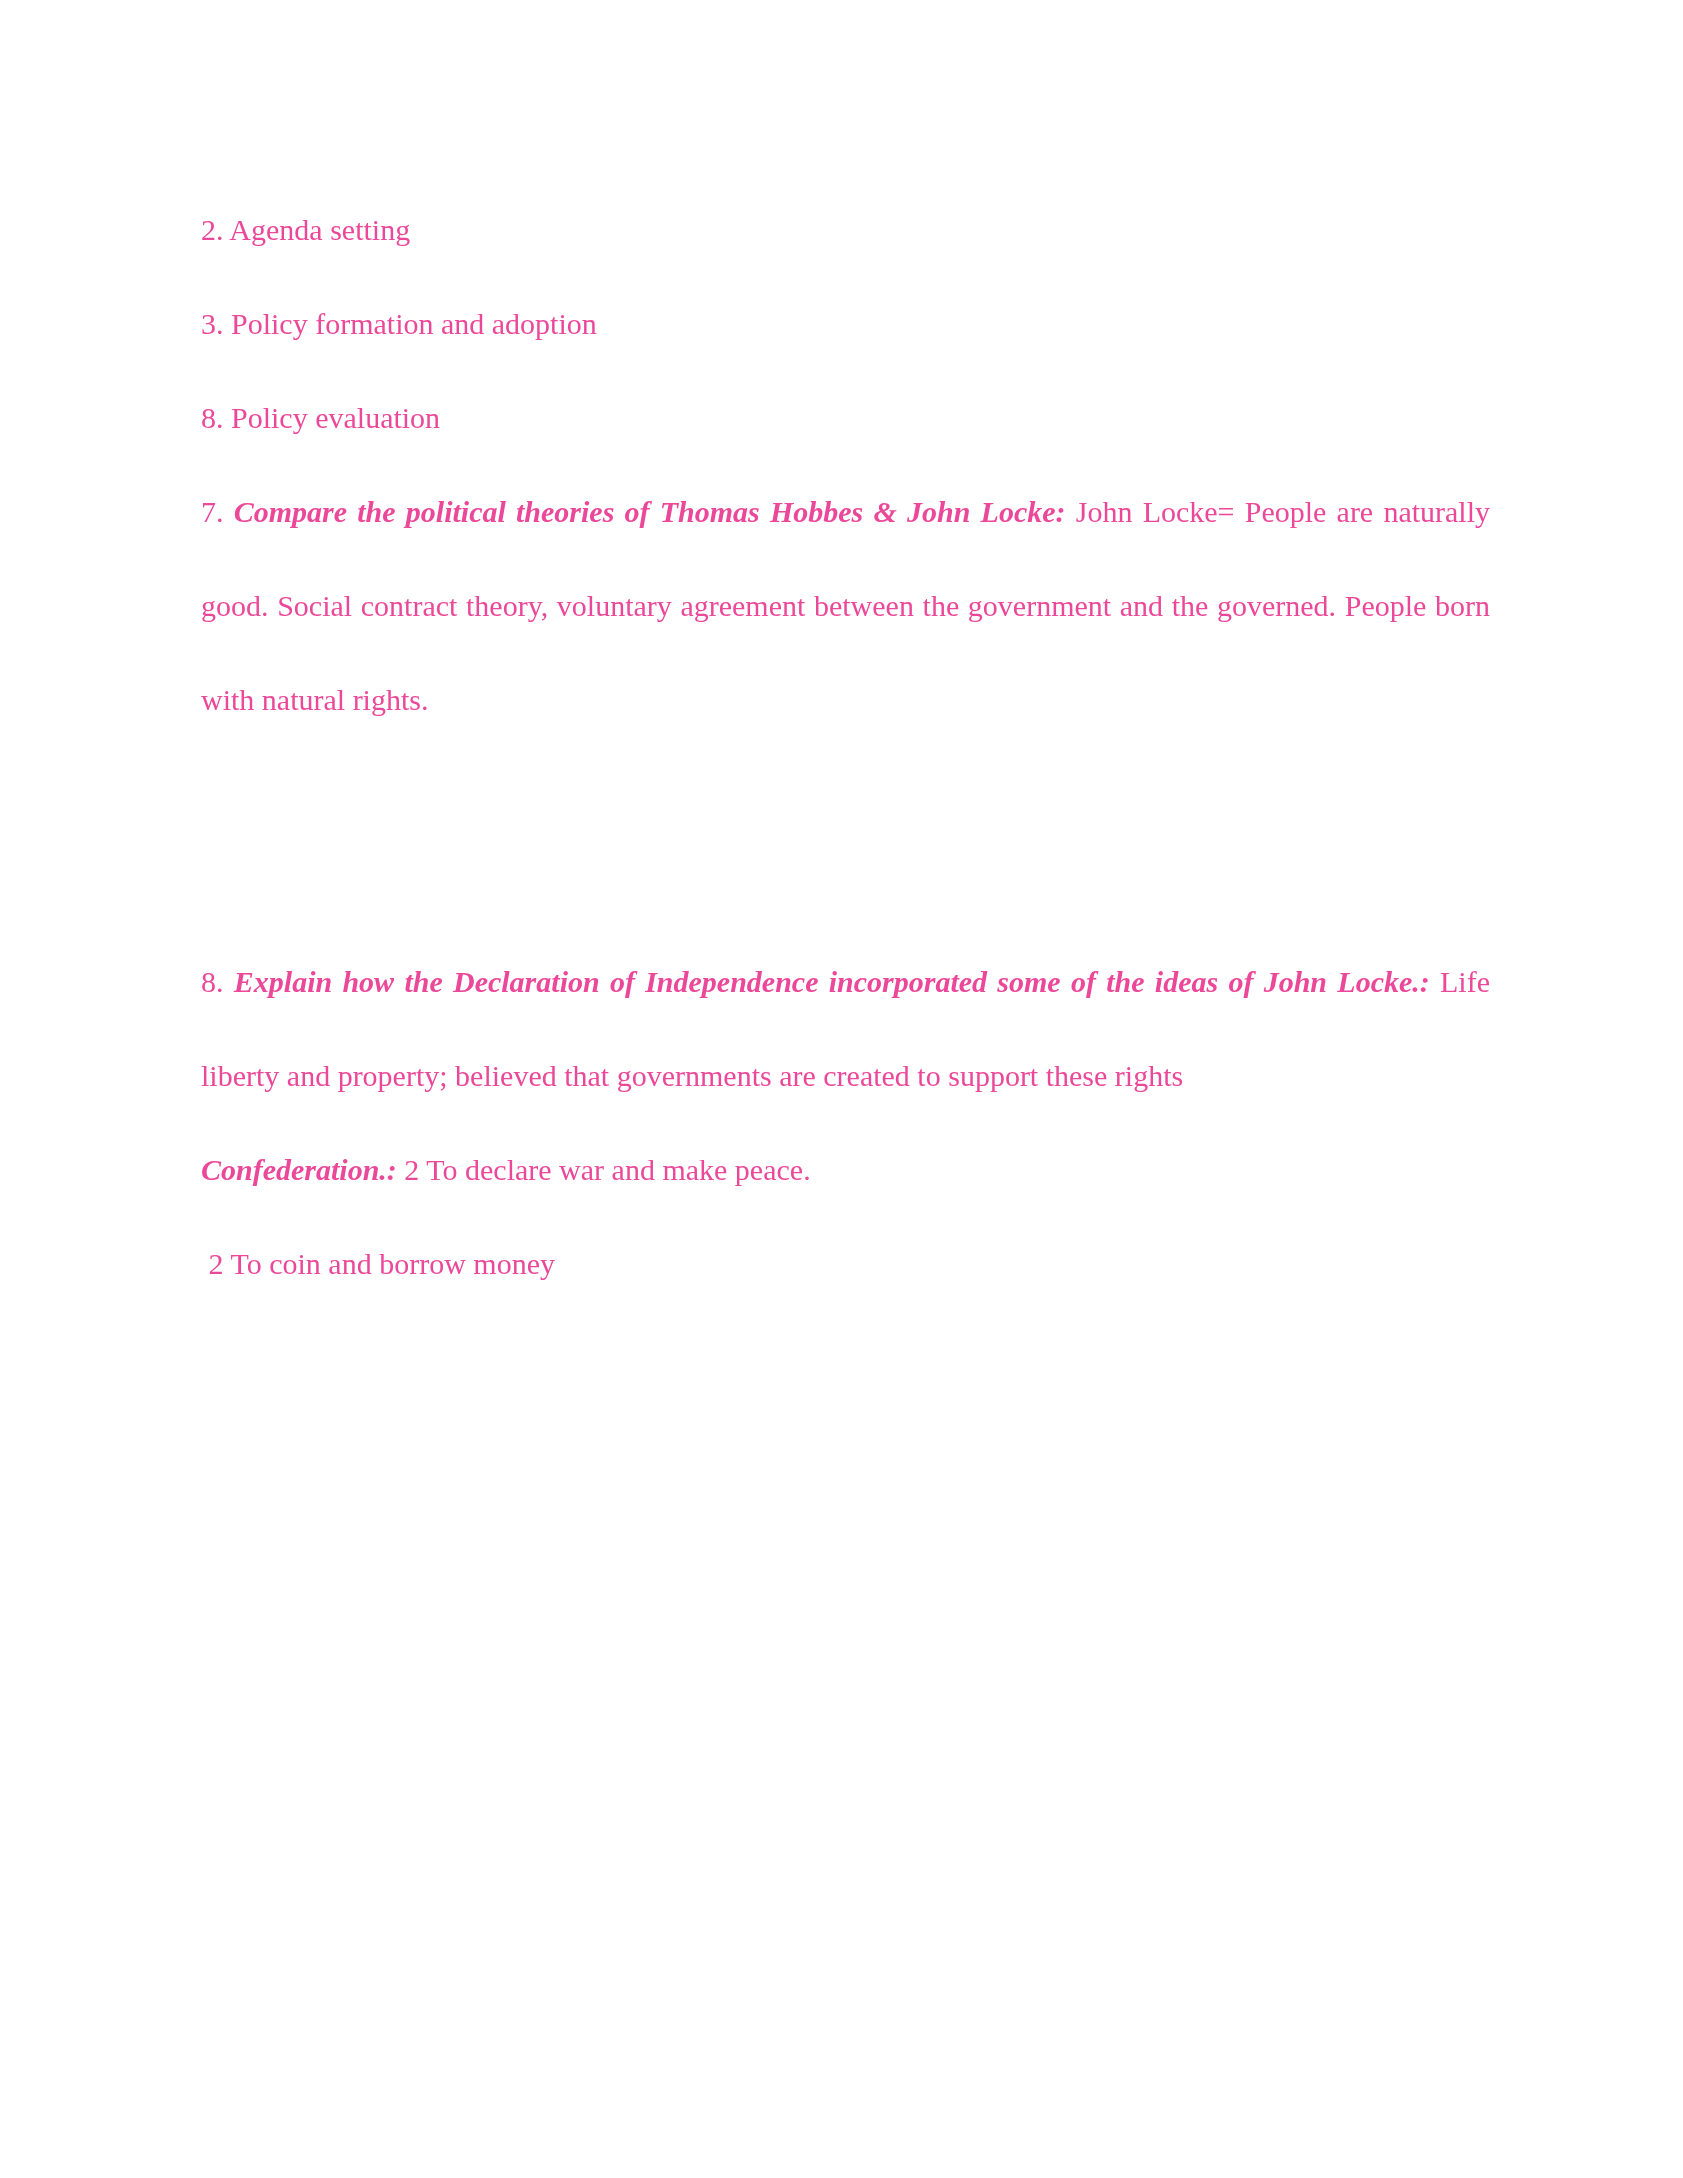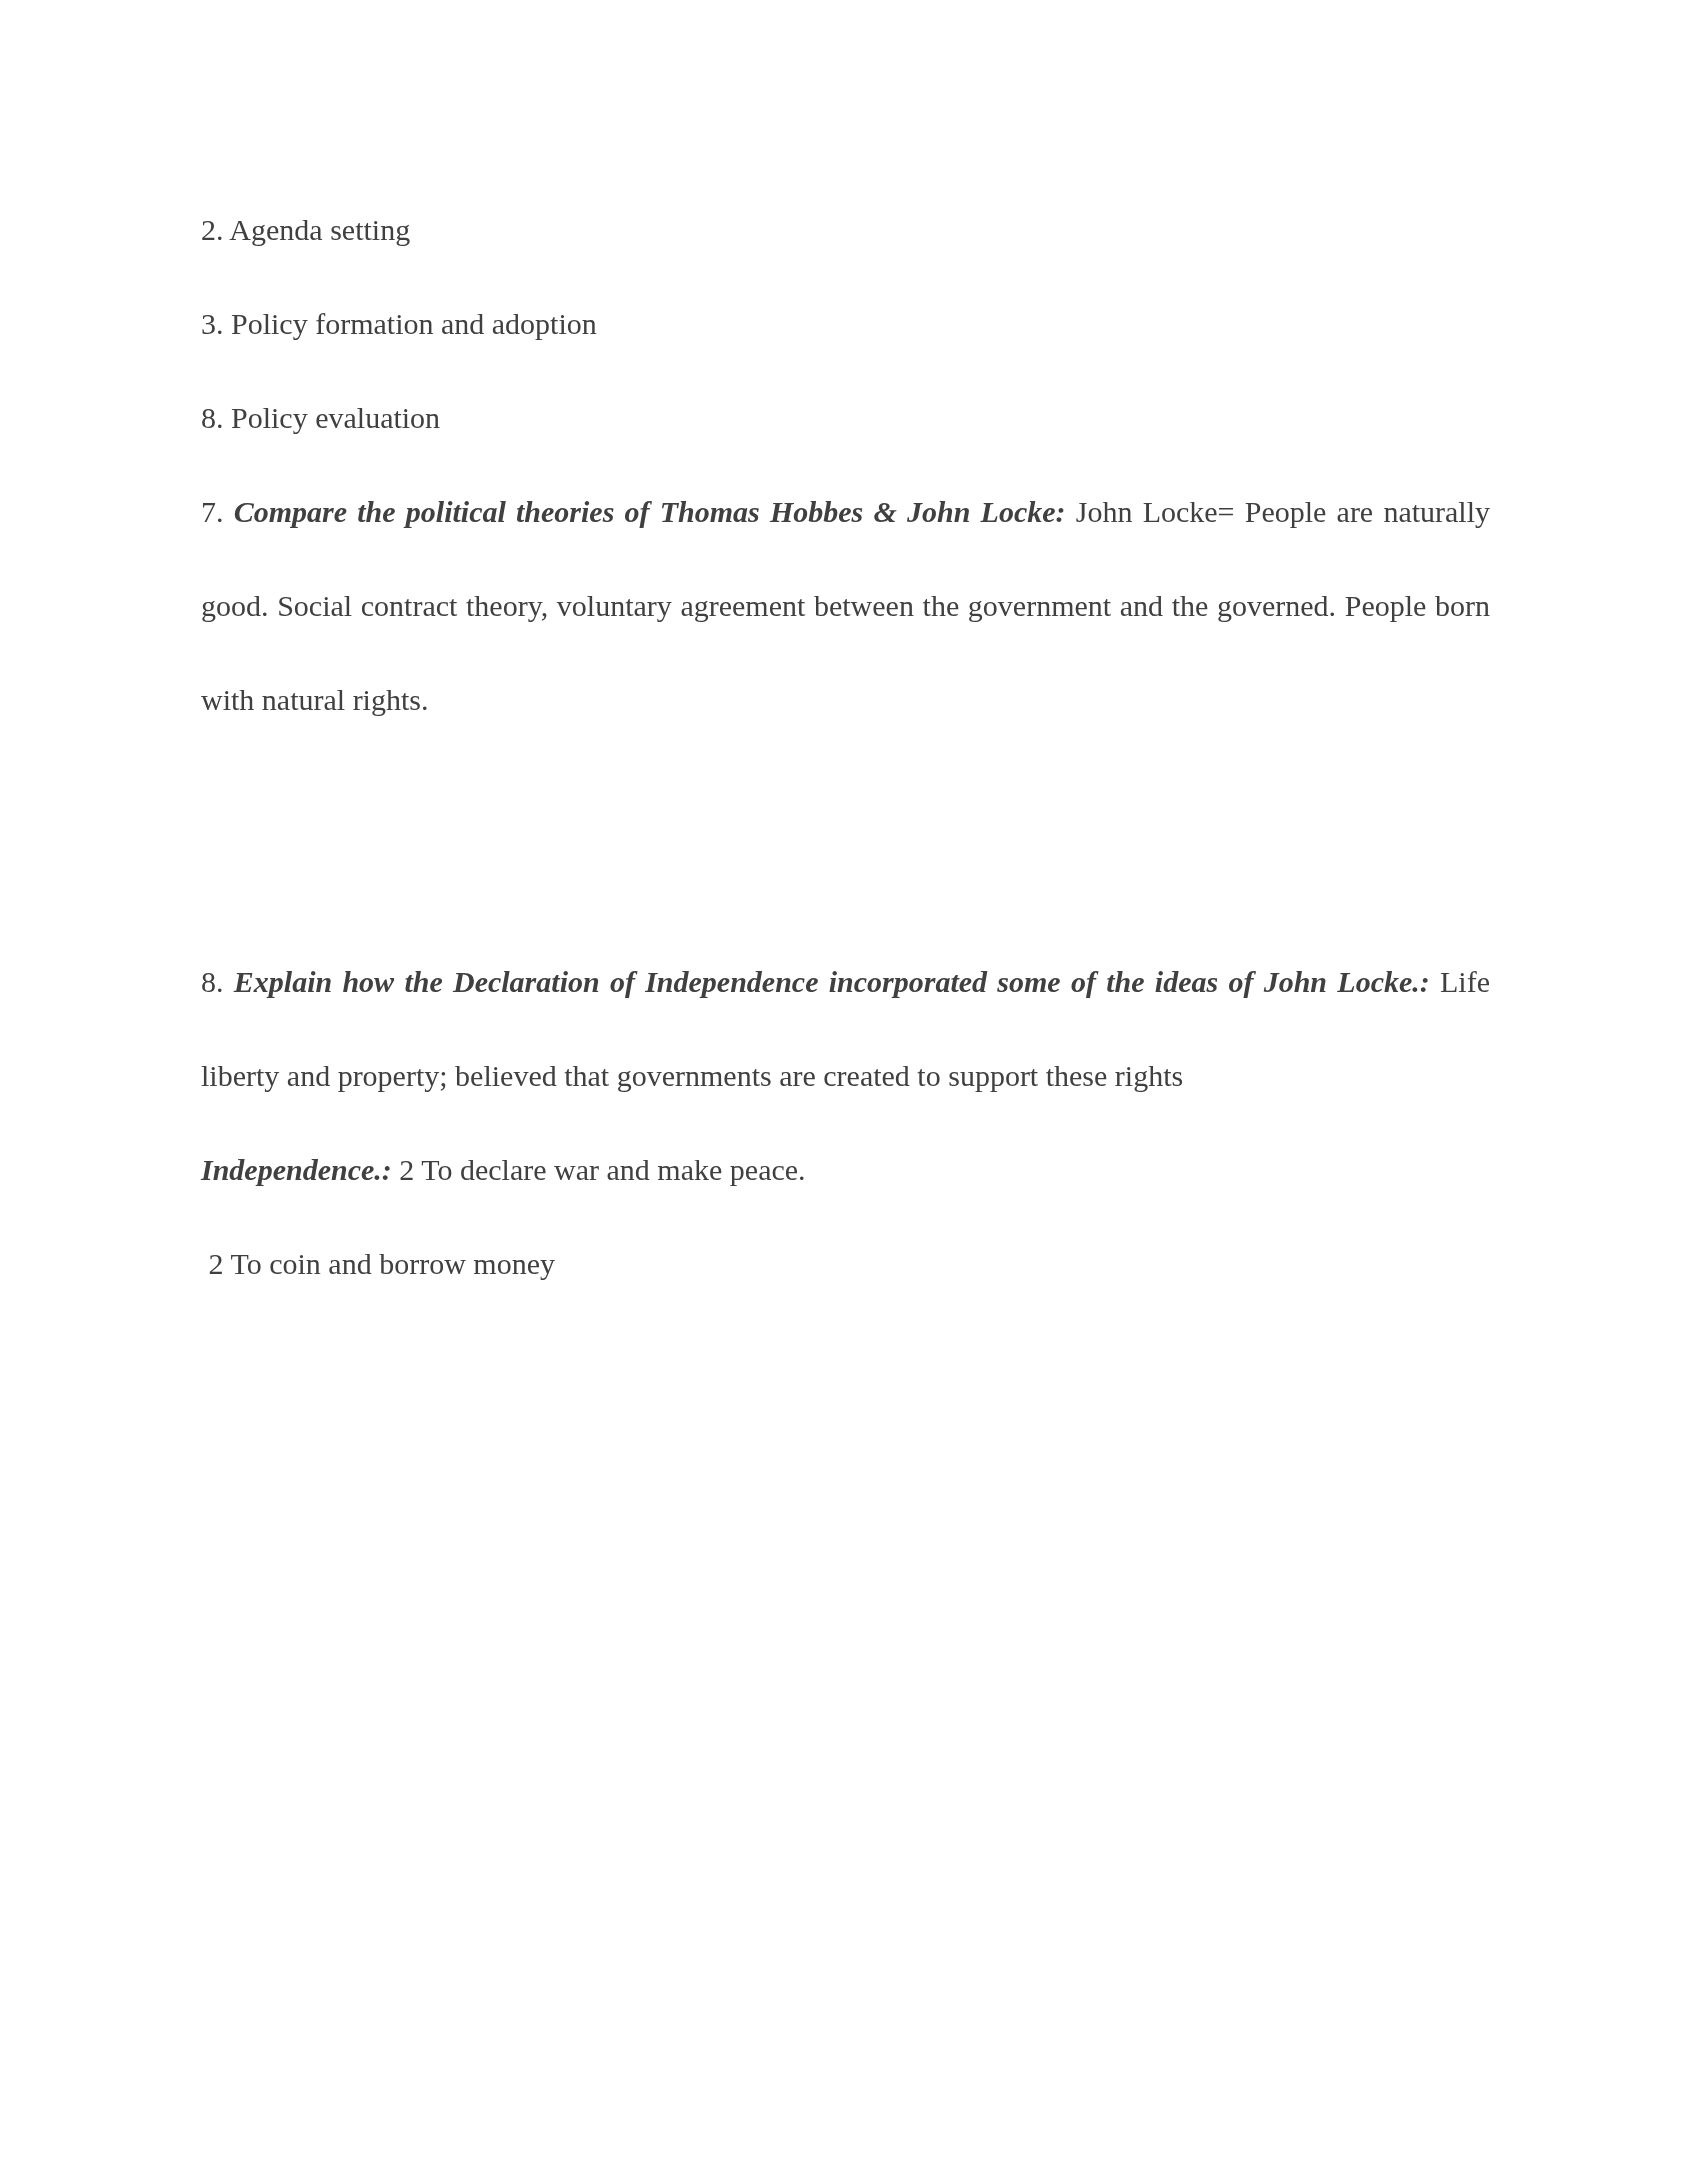--- a/index.html
+++ b/index.html
@@ -19,21 +19,21 @@
   .page {
     width: 1683px;
     height: 2178px;
     background: #ffffff;
     padding: 183px 193px 0 201px;
   }
 
   .para {
     font-size: 30px;
     line-height: 94px;
-    color: #404040;
+    color: #ec4899;
   }
 
   .para.left    { text-align: left; }
   .para.justify { text-align: justify; }
 
   .para .bold {
     font-weight: bold;
     font-style: italic;
   }
 
@@ -43,18 +43,18 @@
 <body>
 
 <div class="page">
   <div>
       <p class="para left"><span>2. Agenda setting</span></p>
       <p class="para left"><span>3. Policy formation and adoption</span></p>
       <p class="para left"><span>8. Policy evaluation</span></p>
       <p class="para justify"><span>7. </span><span class="bold">Compare the political theories of Thomas Hobbes &amp; John Locke: </span><span>John Locke= People are naturally good. Social contract theory, voluntary agreement between the government and the governed. People born with natural rights.</span></p>
       <div class="spacer" style="height: 188px;"></div>
       <p class="para justify"><span>8. </span><span class="bold">Explain how the Declaration of Independence incorporated some of the ideas of John Locke.: </span><span>Life liberty and property; believed that governments are created to support these rights</span></p>
-      <p class="para left"><span class="bold">Independence.: </span><span>2 To declare war and make peace.</span></p>
+      <p class="para left"><span class="bold">Confederation.: </span><span>2 To declare war and make peace.</span></p>
       <p class="para left"><span>&nbsp;2 To coin and borrow money</span></p>
       <div class="spacer" style="height: 282px;"></div>
     </div>
 </div>
 
 
 </body></html>

